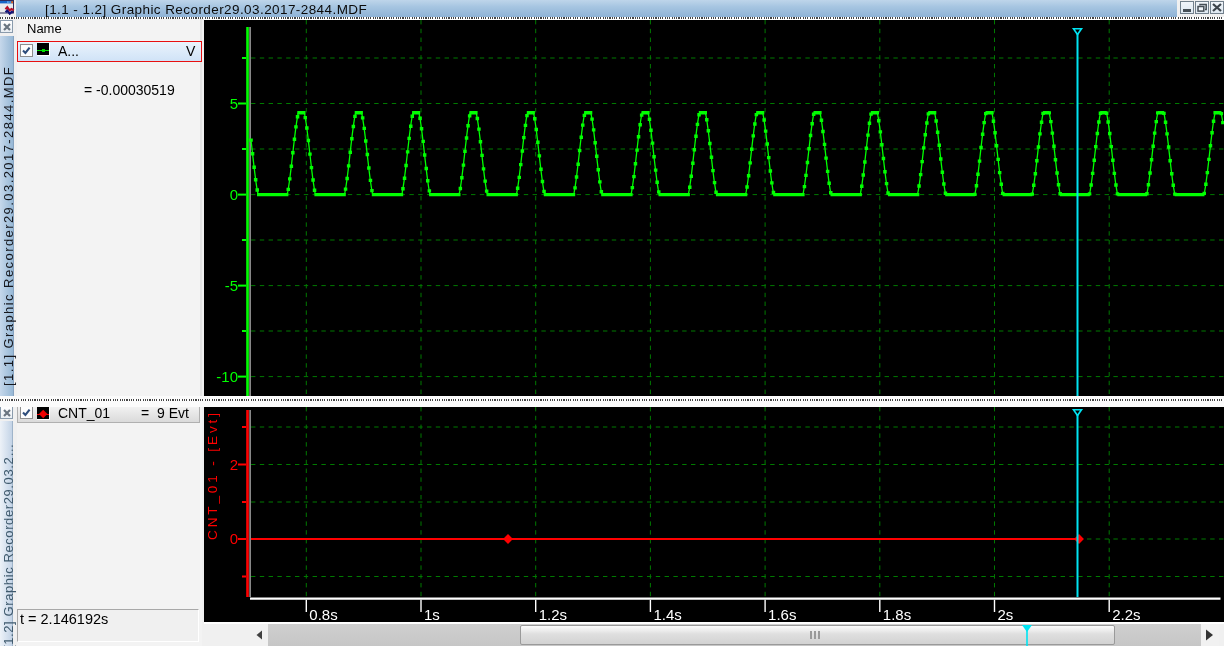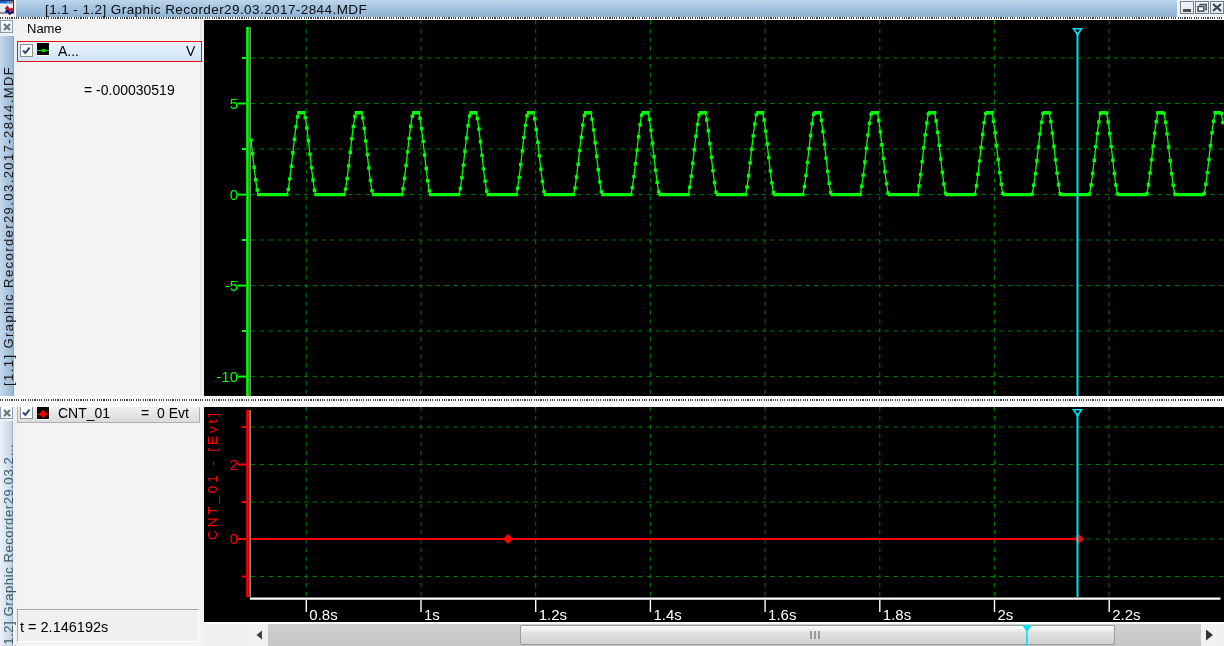--- a/index.html
+++ b/index.html
@@ -74,24 +74,24 @@
 <div class="abs" style="left:17px;top:403px;width:183px;height:20px;background:linear-gradient(#f6f6f6,#dadada);border:1px solid #b0b0b0;"></div>
 <div class="abs" style="left:20px;top:406px;width:13px;height:13px;background:#fdfdfd;border:1px solid #8e8e8e;"></div>
 <svg class="abs" style="left:21px;top:407px" width="11" height="11" viewBox="0 0 11 11">
     <path d="M2 5.5 L4.4 8 L8.6 2.6" fill="none" stroke="#2e4d7b" stroke-width="2.1"></path>
   </svg>
 <div class="abs" style="left:36.5px;top:407.3px;width:13px;height:12.7px;background:#000;border-right:1.5px solid #fff;border-bottom:1.5px solid #fff;"></div>
 <div class="abs" style="left:37px;top:413.6px;width:11.6px;height:1.4px;background:#ee0000;"></div>
 <div class="abs" style="left:40.3px;top:411.2px;width:6.4px;height:6.4px;background:#ee0000;transform:rotate(45deg);"></div>
 <div class="abs" style="left:58px;top:405px;font-size:14px;color:#000;">CNT_01</div>
 <div class="abs" style="left:141px;top:405px;font-size:14px;color:#000;">=</div>
-<div class="abs" style="left:157px;top:405px;font-size:14px;color:#000;">0 Evt</div>
+<div class="abs" style="left:157px;top:405px;font-size:14px;color:#000;">9 Evt</div>
 
 <div class="abs" style="left:17px;top:609px;width:182px;height:33px;background:#f0f0f0;border:1px solid #a8a8a8;border-bottom-color:#fff;border-right-color:#fff;"></div>
-<div class="abs" style="left:20px;top:611px;font-size:14.5px;color:#000;margin-top:8px;">t = 2.146192s</div>
+<div class="abs" style="left:20px;top:611px;font-size:14.5px;color:#000;">t = 2.146192s</div>
 
 <div class="abs" style="left:204px;top:19.2px;width:1020px;height:1.2px;background:#ffffff;"></div>
 <div class="abs" style="left:204px;top:20.4px;width:1020px;height:375.6px;background:#000;"></div>
 <svg class="abs" style="left:204px;top:20px" width="1020" height="376" viewBox="0 0 1020 376">
   <line x1="102.3" y1="0" x2="102.3" y2="376" class="g"></line>
     <line x1="217" y1="0" x2="217" y2="376" class="g"></line>
     <line x1="331.7" y1="0" x2="331.7" y2="376" class="g"></line>
     <line x1="446.4" y1="0" x2="446.4" y2="376" class="g"></line>
     <line x1="561.1" y1="0" x2="561.1" y2="376" class="g"></line>
     <line x1="675.8" y1="0" x2="675.8" y2="376" class="g"></line>

